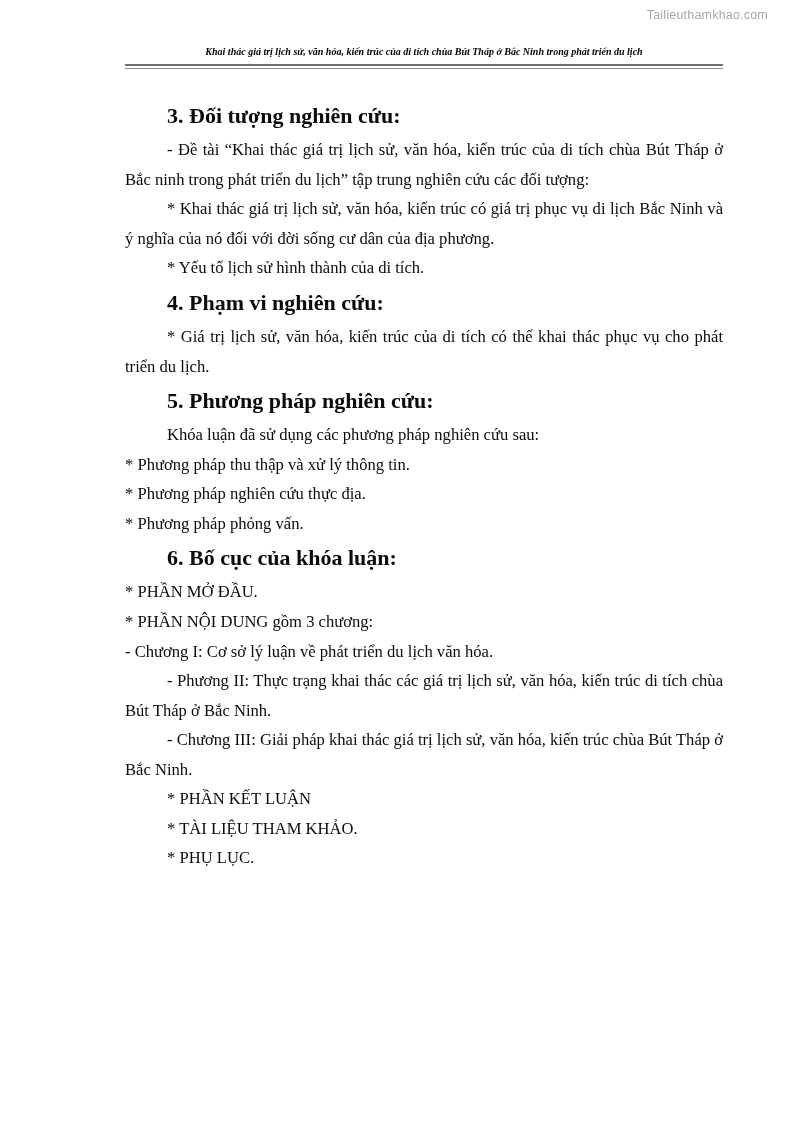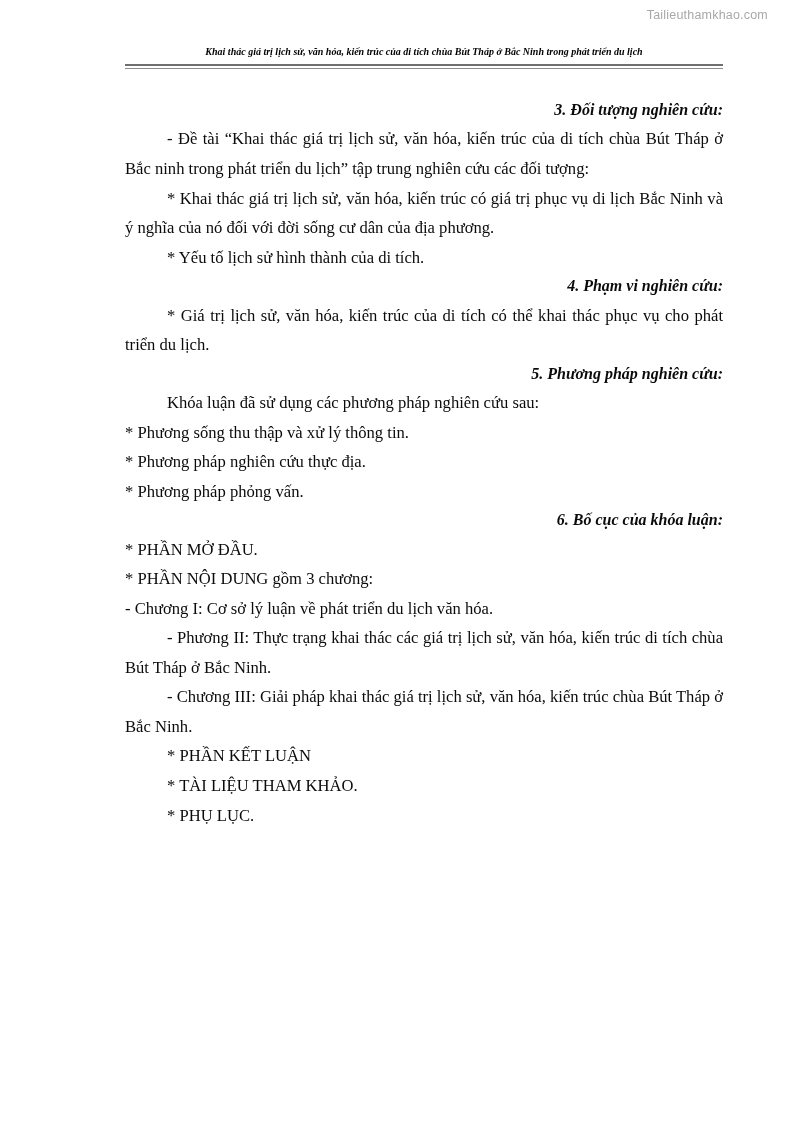--- a/index.html
+++ b/index.html
@@ -64,23 +64,22 @@
   .body p {
     margin: 0;
     text-align: justify;
     text-justify: inter-word;
   }
   .body p.indent      { text-indent: 42px; }
   .body p.flush       { text-indent: 0; }
   .body p.heading {
     font-weight: bold;
     text-indent: 42px;
-    text-align: right;
-    font-size: 16px;
-    font-style: italic;
+    text-align: left;
+    font-size: 22px;
   }
   .body p.nojust      { text-align: left; }
 
   
   .footer {
     position: absolute;
     left: 125px;
     top: 1040px;
     width: 598px;
   }
@@ -116,21 +115,21 @@
 
   <div class="body">
       <p class="heading">3. Đối tượng nghiên cứu:</p>
       <p class="indent">- Đề tài “Khai thác giá trị lịch sử, văn hóa, kiến trúc của di tích chùa Bút Tháp ở Bắc ninh trong phát triển du lịch” tập trung nghiên cứu các đối tượng:</p>
       <p class="indent">* Khai thác giá trị lịch sử, văn hóa, kiến trúc có giá trị phục vụ di lịch Bắc Ninh và ý nghĩa của nó đối với đời sống cư dân của địa phương.</p>
       <p class="indent">* Yếu tố lịch sử hình thành của di tích.</p>
       <p class="heading">4. Phạm vi nghiên cứu:</p>
       <p class="indent">* Giá trị lịch sử, văn hóa, kiến trúc của di tích có thể khai thác phục vụ cho phát triển du lịch.</p>
       <p class="heading">5. Phương pháp nghiên cứu:</p>
       <p class="indent nojust">Khóa luận đã sử dụng các phương pháp nghiên cứu sau:</p>
-      <p class="flush nojust">* Phương sống thu thập và xử lý thông tin.</p>
+      <p class="flush nojust">* Phương pháp thu thập và xử lý thông tin.</p>
       <p class="flush nojust">* Phương pháp nghiên cứu thực địa.</p>
       <p class="flush nojust">* Phương pháp phỏng vấn.</p>
       <p class="heading">6. Bố cục của khóa luận:</p>
       <p class="flush nojust">* PHẦN MỞ ĐẦU.</p>
       <p class="flush nojust">* PHẦN NỘI DUNG gồm 3 chương:</p>
       <p class="flush nojust">- Chương I: Cơ sở lý luận về phát triển du lịch văn hóa.</p>
       <p class="indent">- Phương II: Thực trạng khai thác các giá trị lịch sử, văn hóa, kiến trúc di tích chùa Bút Tháp ở Bắc Ninh.</p>
       <p class="indent">- Chương III: Giải pháp khai thác giá trị lịch sử, văn hóa, kiến trúc chùa Bút Tháp ở Bắc Ninh.</p>
       <p class="indent nojust">* PHẦN KẾT LUẬN</p>
       <p class="indent nojust">* TÀI LIỆU THAM KHẢO.</p>

